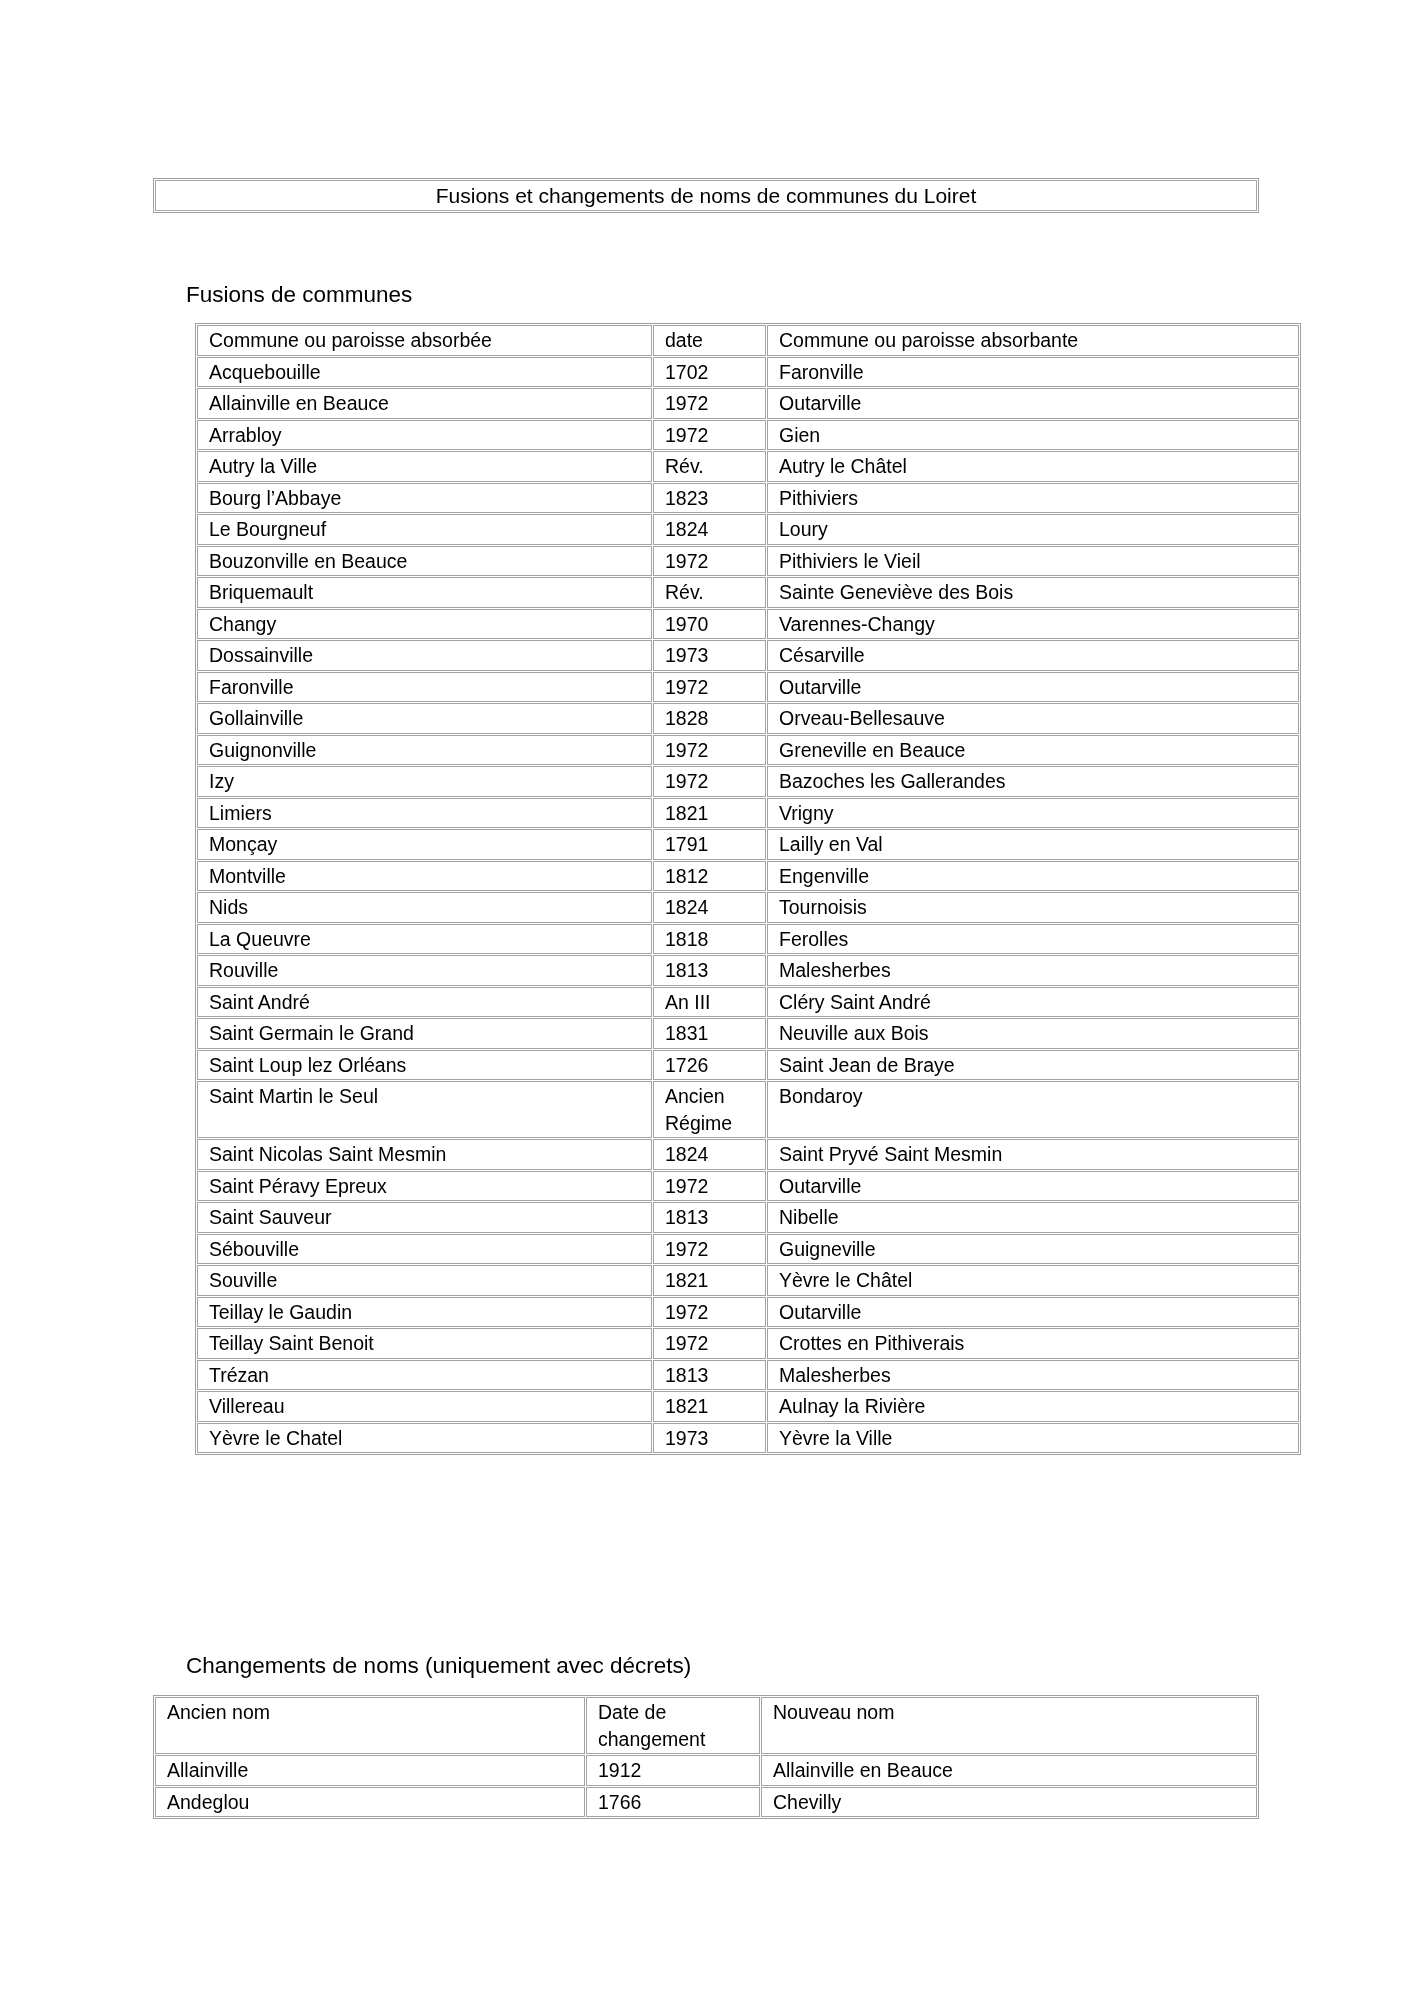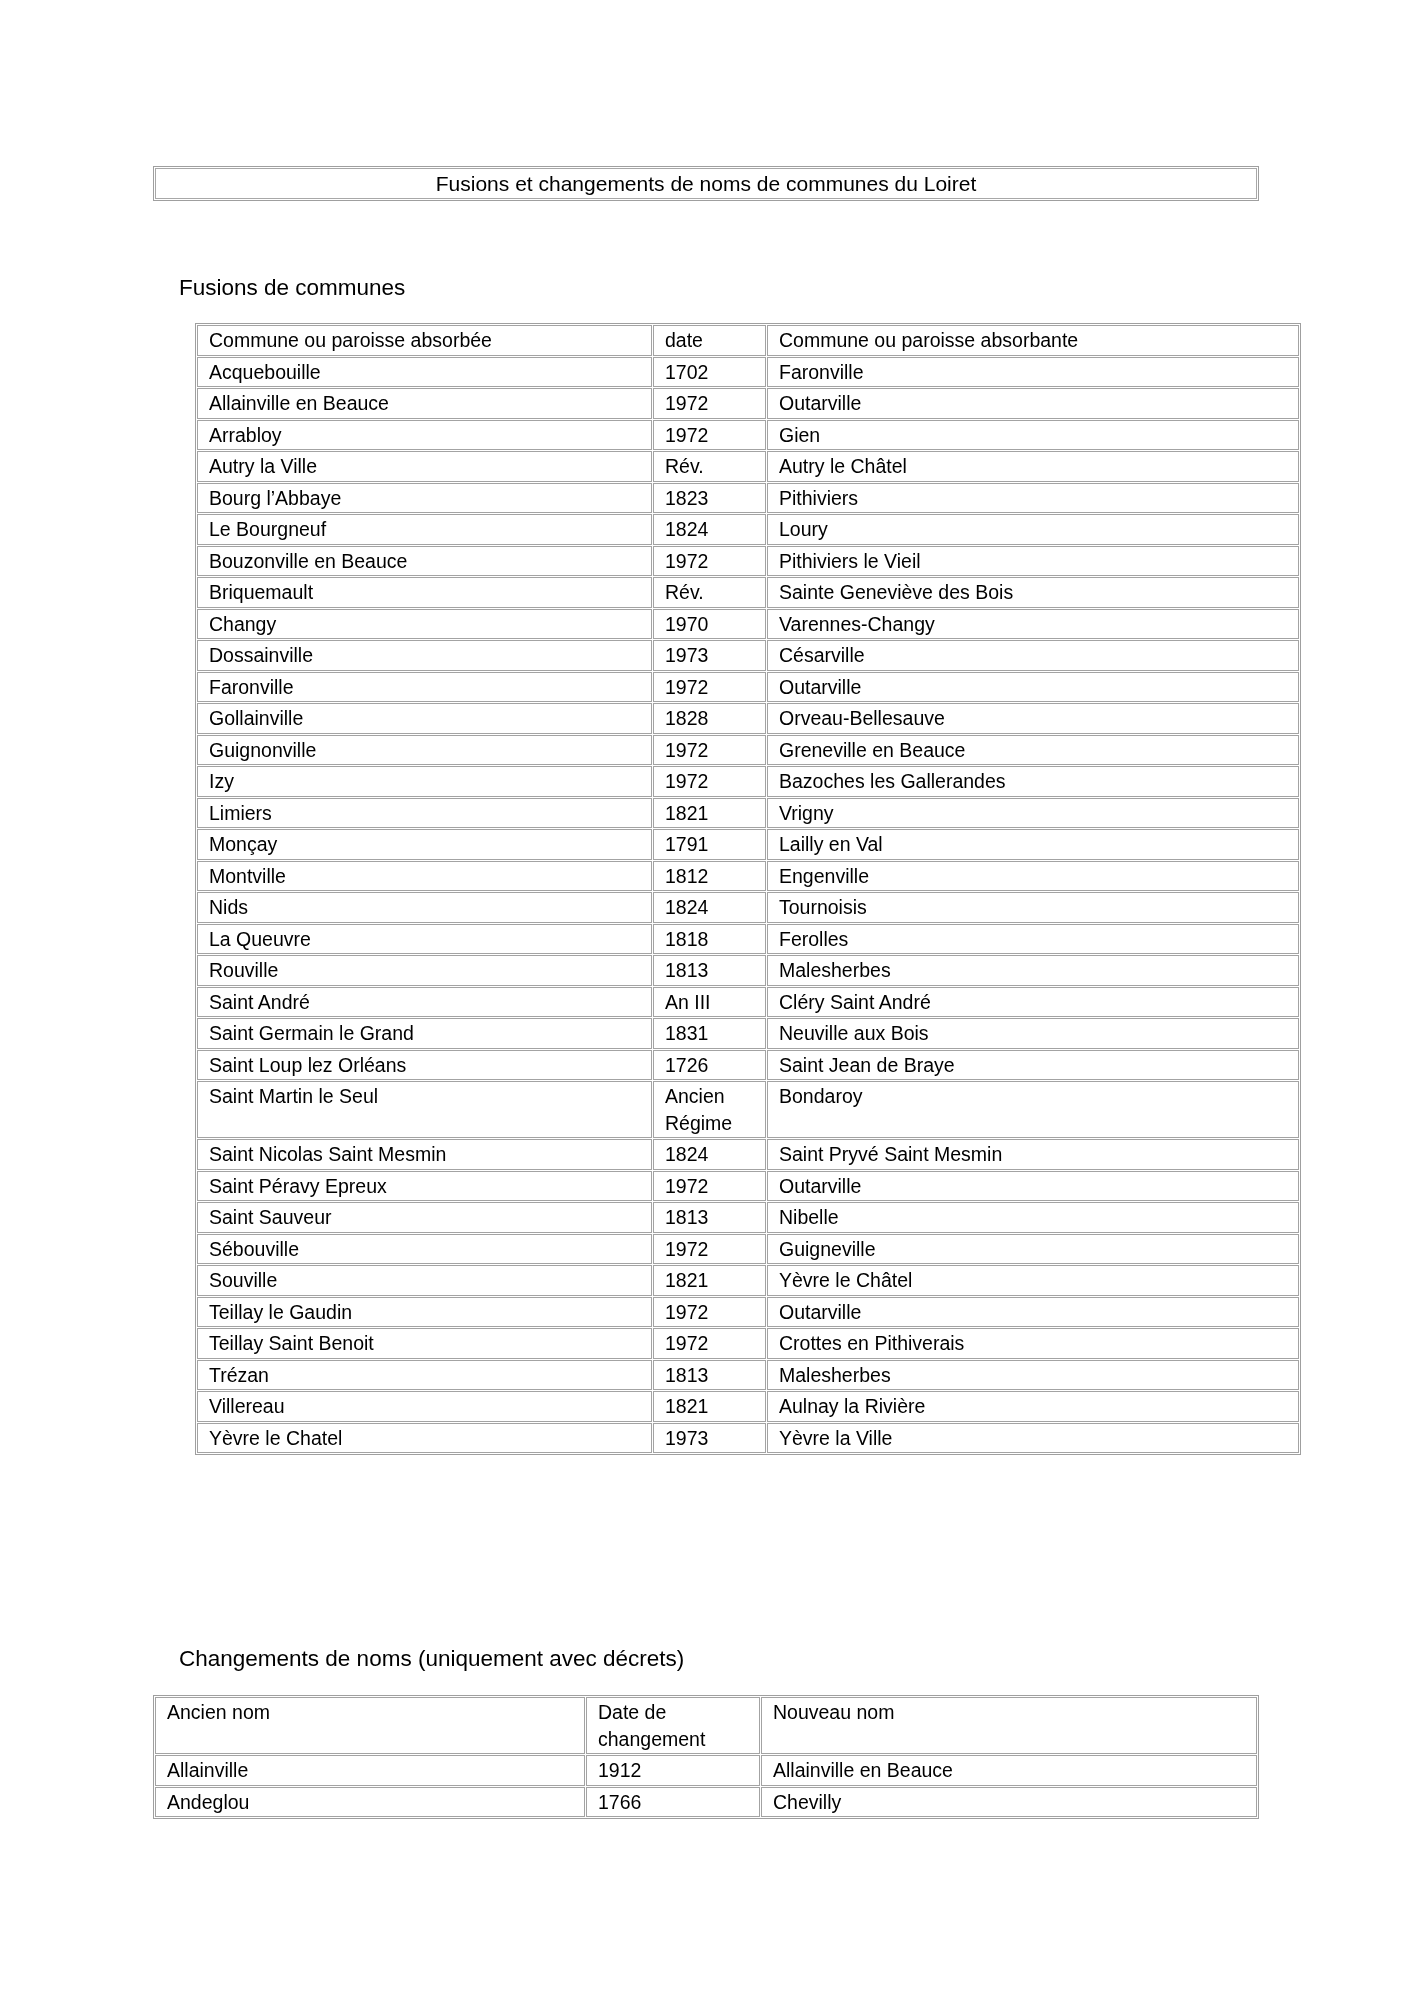--- a/index.html
+++ b/index.html
@@ -11,38 +11,38 @@
     width: 1414px;
     height: 2000px;
     position: relative;
     font-family: "Liberation Sans", sans-serif;
     color: #000000;
   }
   
   .title-box {
     position: absolute;
     left: 153px;
-    top: 166px;
+    top: 178px;
     width: 1106px;
     border: 1px solid #9f9f9f;
     padding: 1px;
     box-sizing: border-box;
     background: #ffffff;
   }
   .title-box-inner {
     border: 1px solid #a8a8a8;
     text-align: center;
     font-size: 21px;
     line-height: 27px;
     padding: 1px 0;
   }
   .section-heading {
     position: absolute;
     left: 170px;
-    margin: 9px;
+    margin: 16px;
     font-size: 22.5px;
     font-weight: normal;
     line-height: 31px;
     white-space: nowrap;
   }
   #heading-fusions { top: 263px; }
   #heading-changements { top: 1634px; }
 
   .table-wrap { position: absolute; left: 153px; }
   #fusions-table-wrap { top: 323px; margin-left: 42px; }

